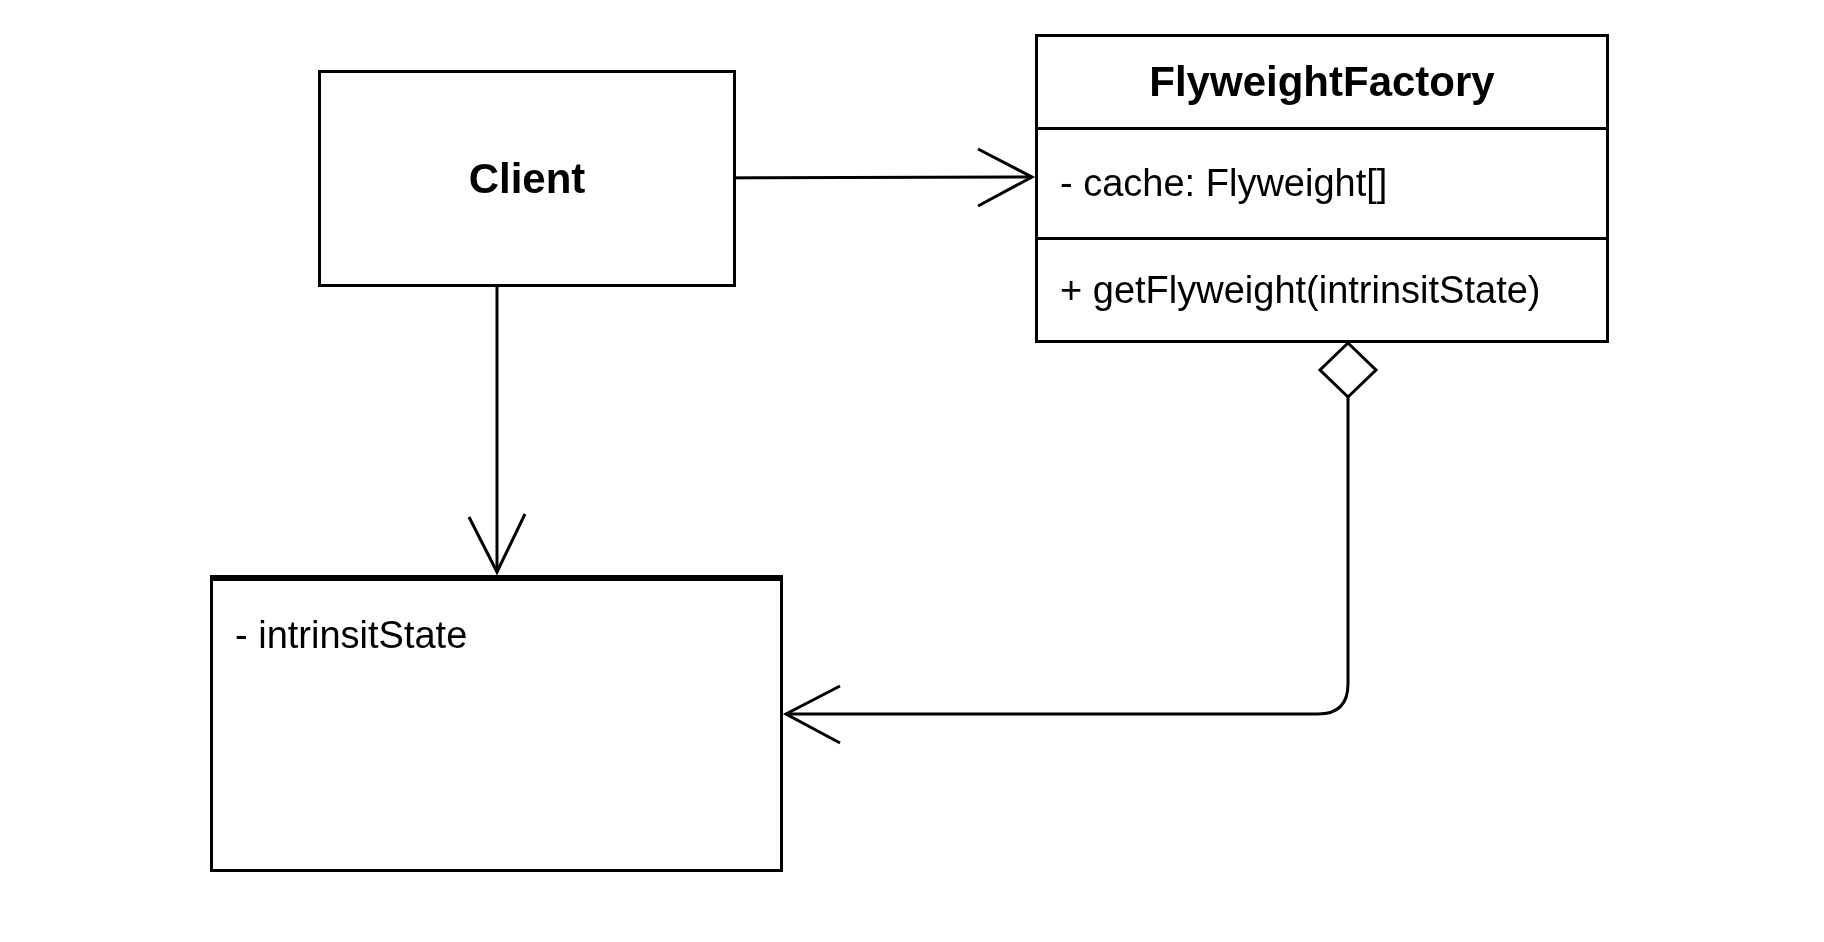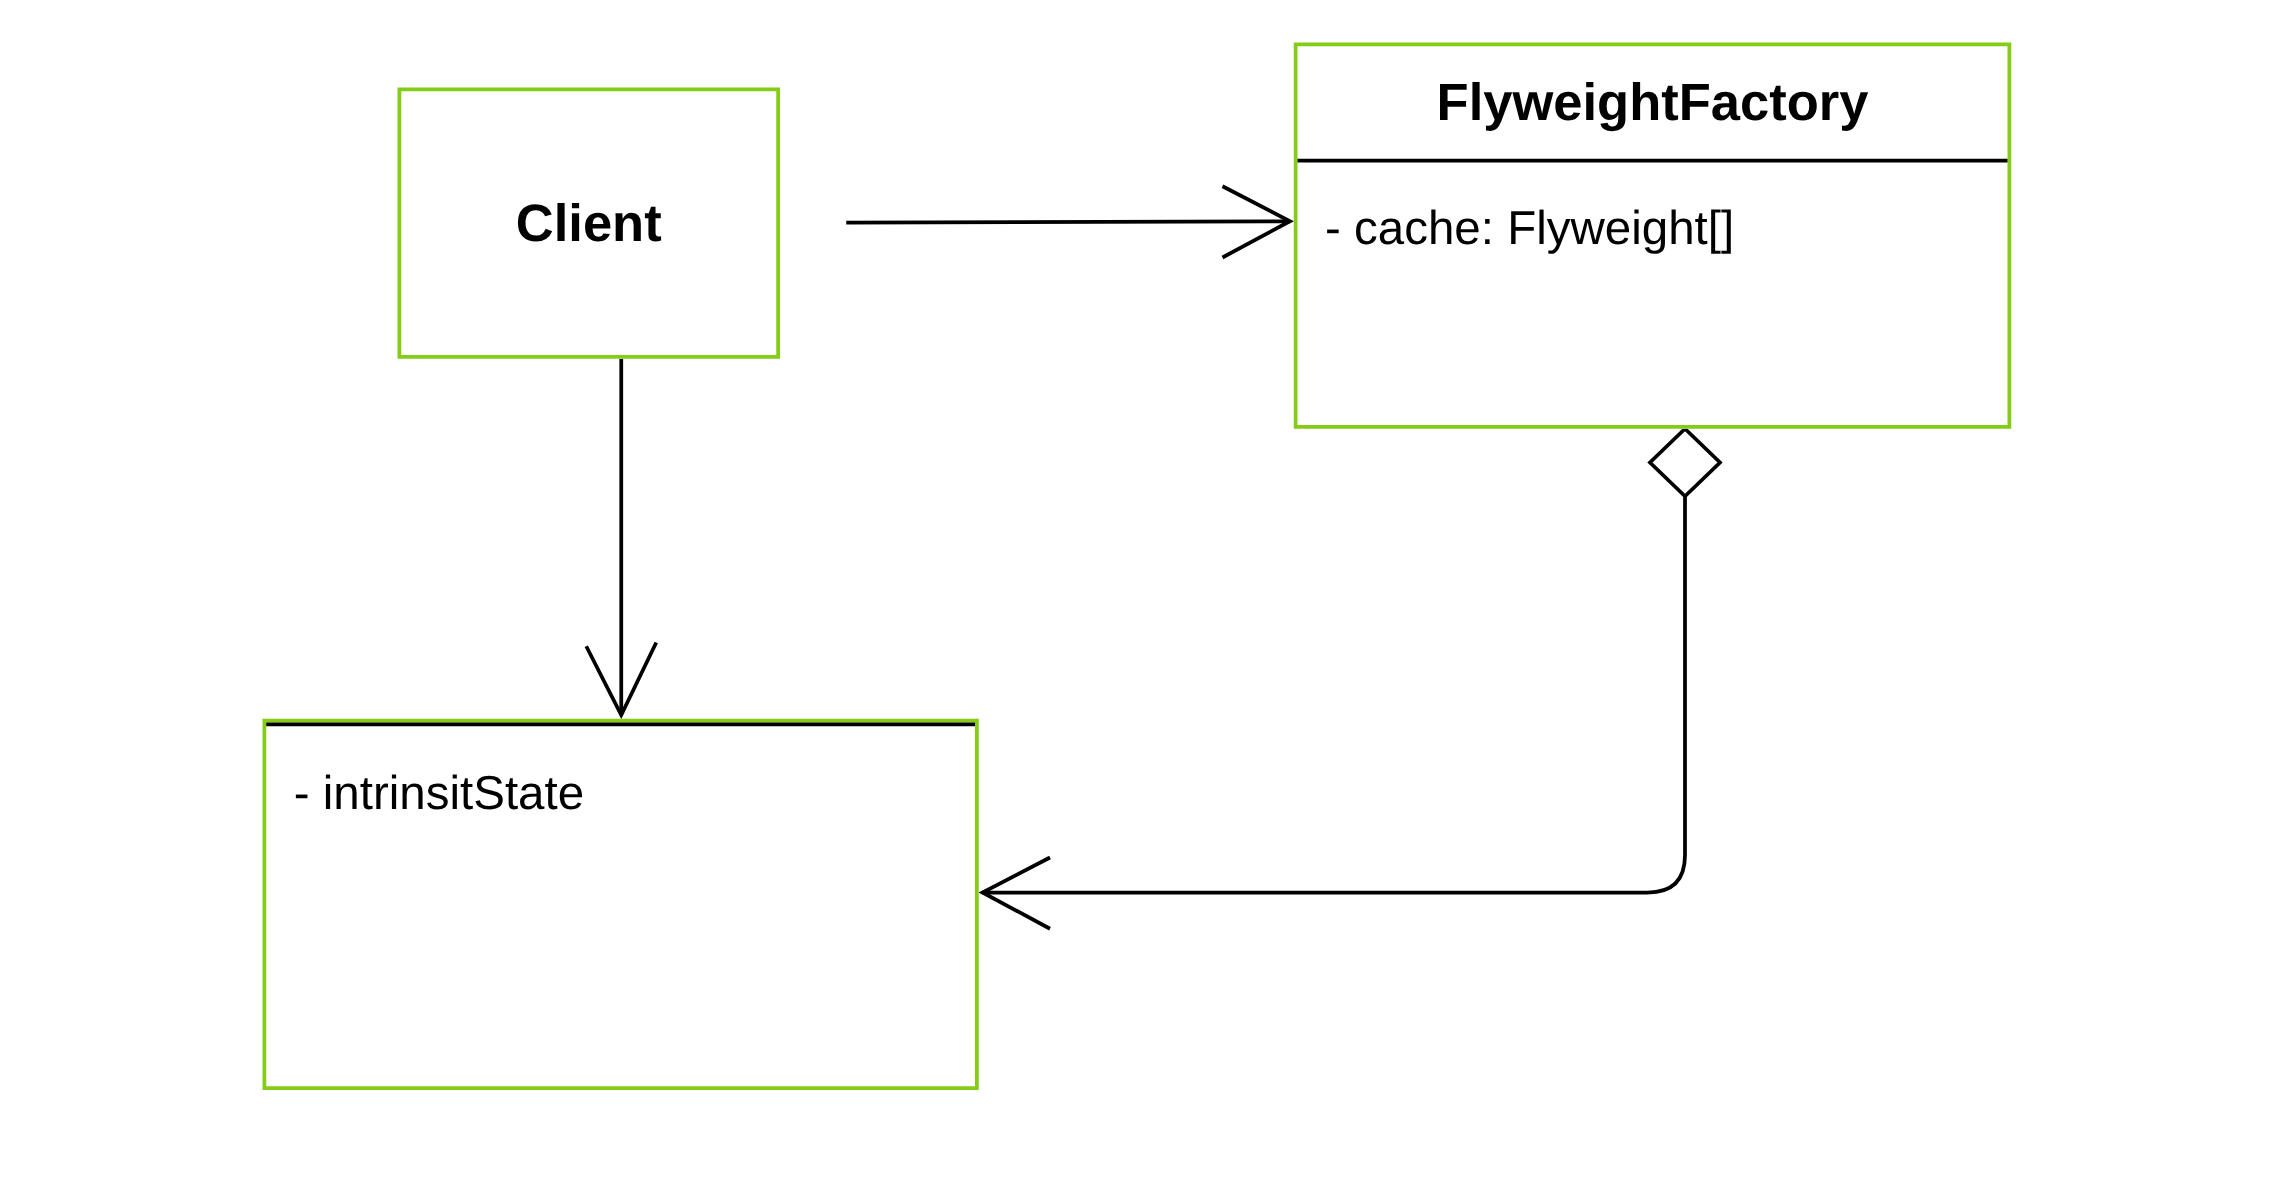--- a/index.html
+++ b/index.html
@@ -13,21 +13,21 @@
     overflow: hidden;
   }
   .connector-layer {
     position: absolute;
     left: 0; top: 0;
     width: 1824px; height: 942px;
   }
   .uml-class {
     position: absolute;
     box-sizing: border-box;
-    border: 3px solid #84cc16;
+    border: 3px solid #000000;
     background: #ffffff;
     display: flex;
     flex-direction: column;
   }
   .uml-class-title {
     display: flex;
     align-items: center;
     justify-content: center;
     font-weight: bold;
     font-size: 42px;
@@ -36,21 +36,21 @@
   .uml-row {
     border-top: 3px solid #000000;
     display: flex;
     align-items: center;
     padding-left: 22px;
     font-size: 38px;
     white-space: nowrap;
     overflow: hidden;
   }
   
-  #client { left: 318px; top: 70px; width: 306px; height: 217px; }
+  #client { left: 318px; top: 70px; width: 418px; height: 217px; }
   #client .uml-class-title { flex: 1; }
   
   #flyweight-factory { left: 1035px; top: 34px; width: 574px; height: 309px; }
   #flyweight-factory .uml-class-title { height: 90px; }
   #flyweight-factory .row-attr { height: 107px; }
   #flyweight-factory .row-method { flex: 1; }
   
   #flyweight { left: 210px; top: 575px; width: 573px; height: 297px; }
   #flyweight .uml-class-title { height: 87px; }
   #flyweight .row-attr { height: 108px; }
@@ -80,19 +80,20 @@
     </g>
   </svg>
 
   <div class="uml-class" id="client">
     <div class="uml-class-title">Client</div>
   </div>
 
   <div class="uml-class" id="flyweight-factory">
     <div class="uml-class-title">FlyweightFactory</div>
     <div class="uml-row row-attr">- cache: Flyweight[]</div>
+    <div class="uml-row row-method">+ getFlyweight(intrinsitState)</div>
   </div>
 
   <div class="uml-class" id="flyweight">
     <div class="uml-row row-attr">- intrinsitState</div>
   </div>
 
 </div>
 
 </body></html>

